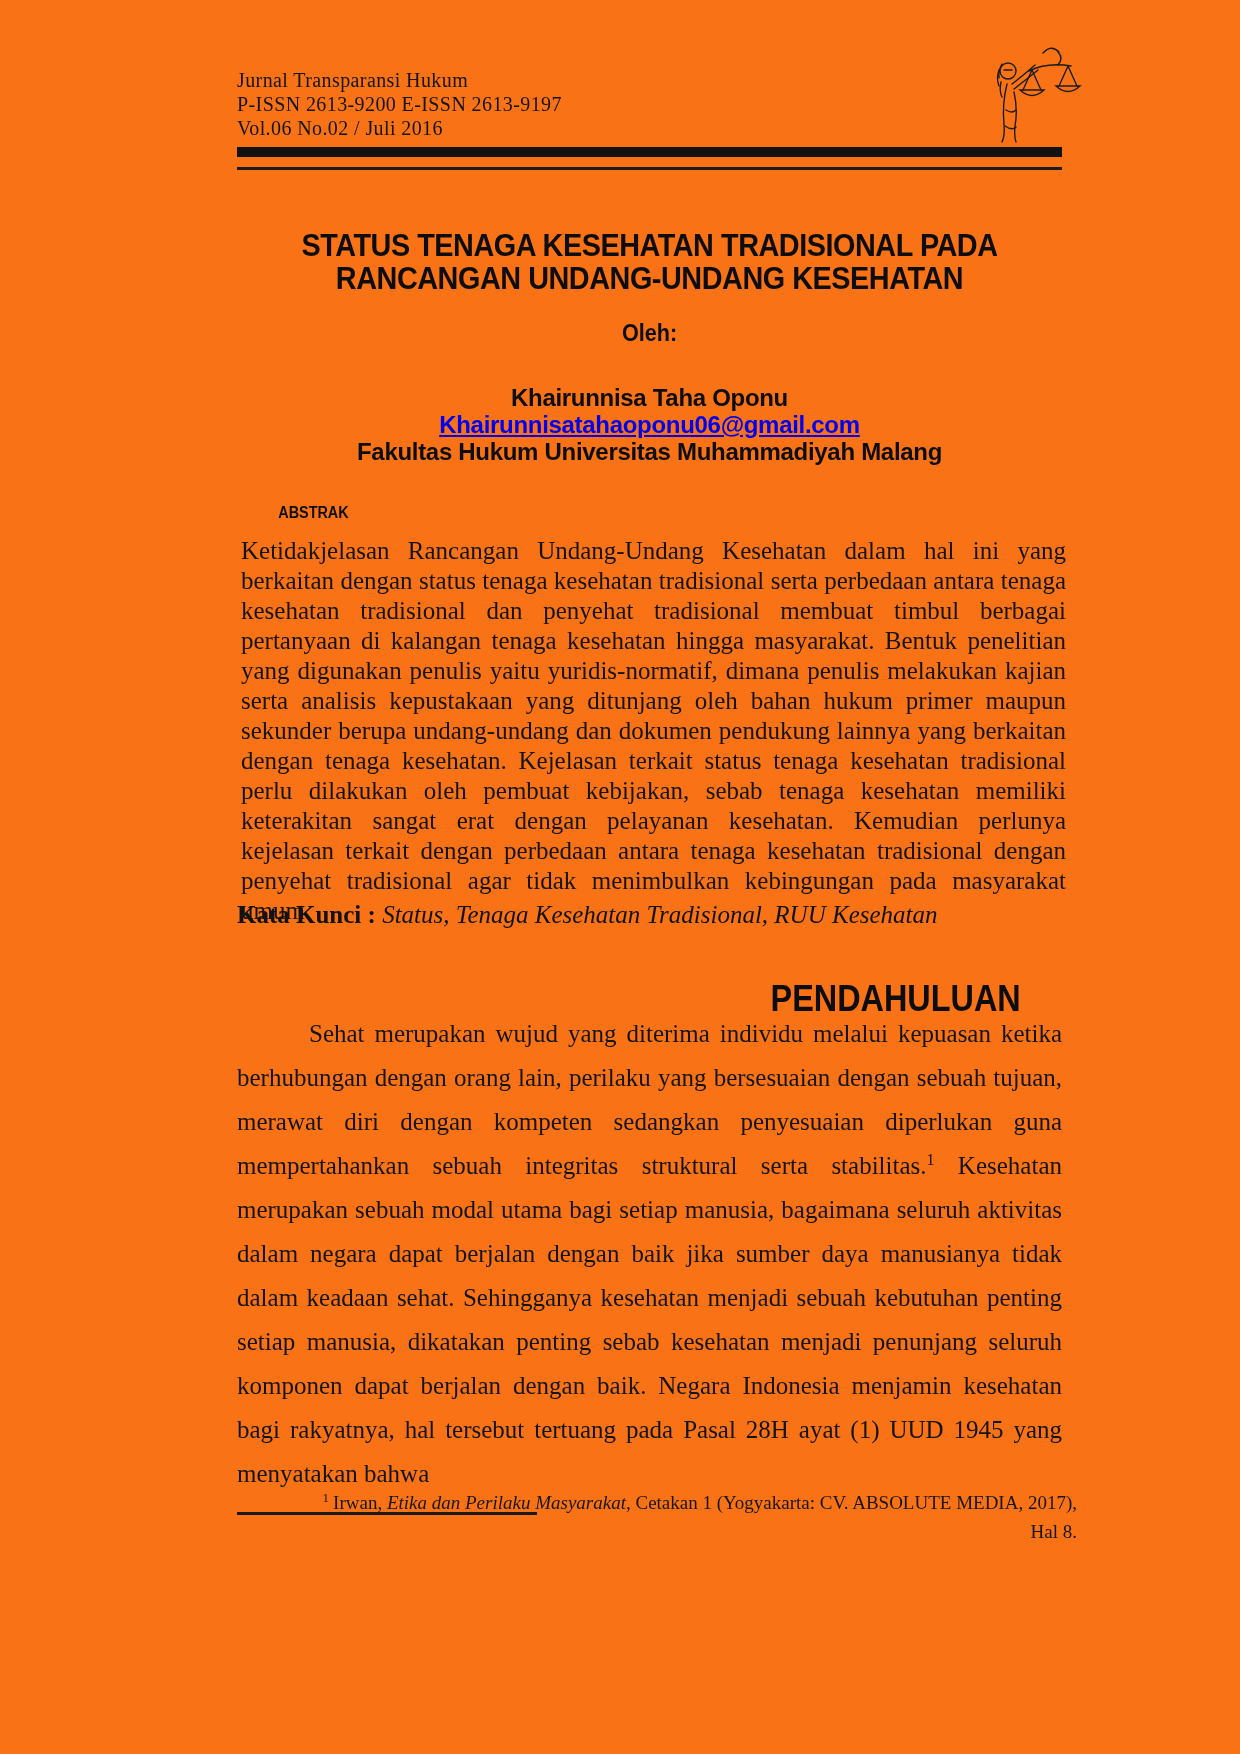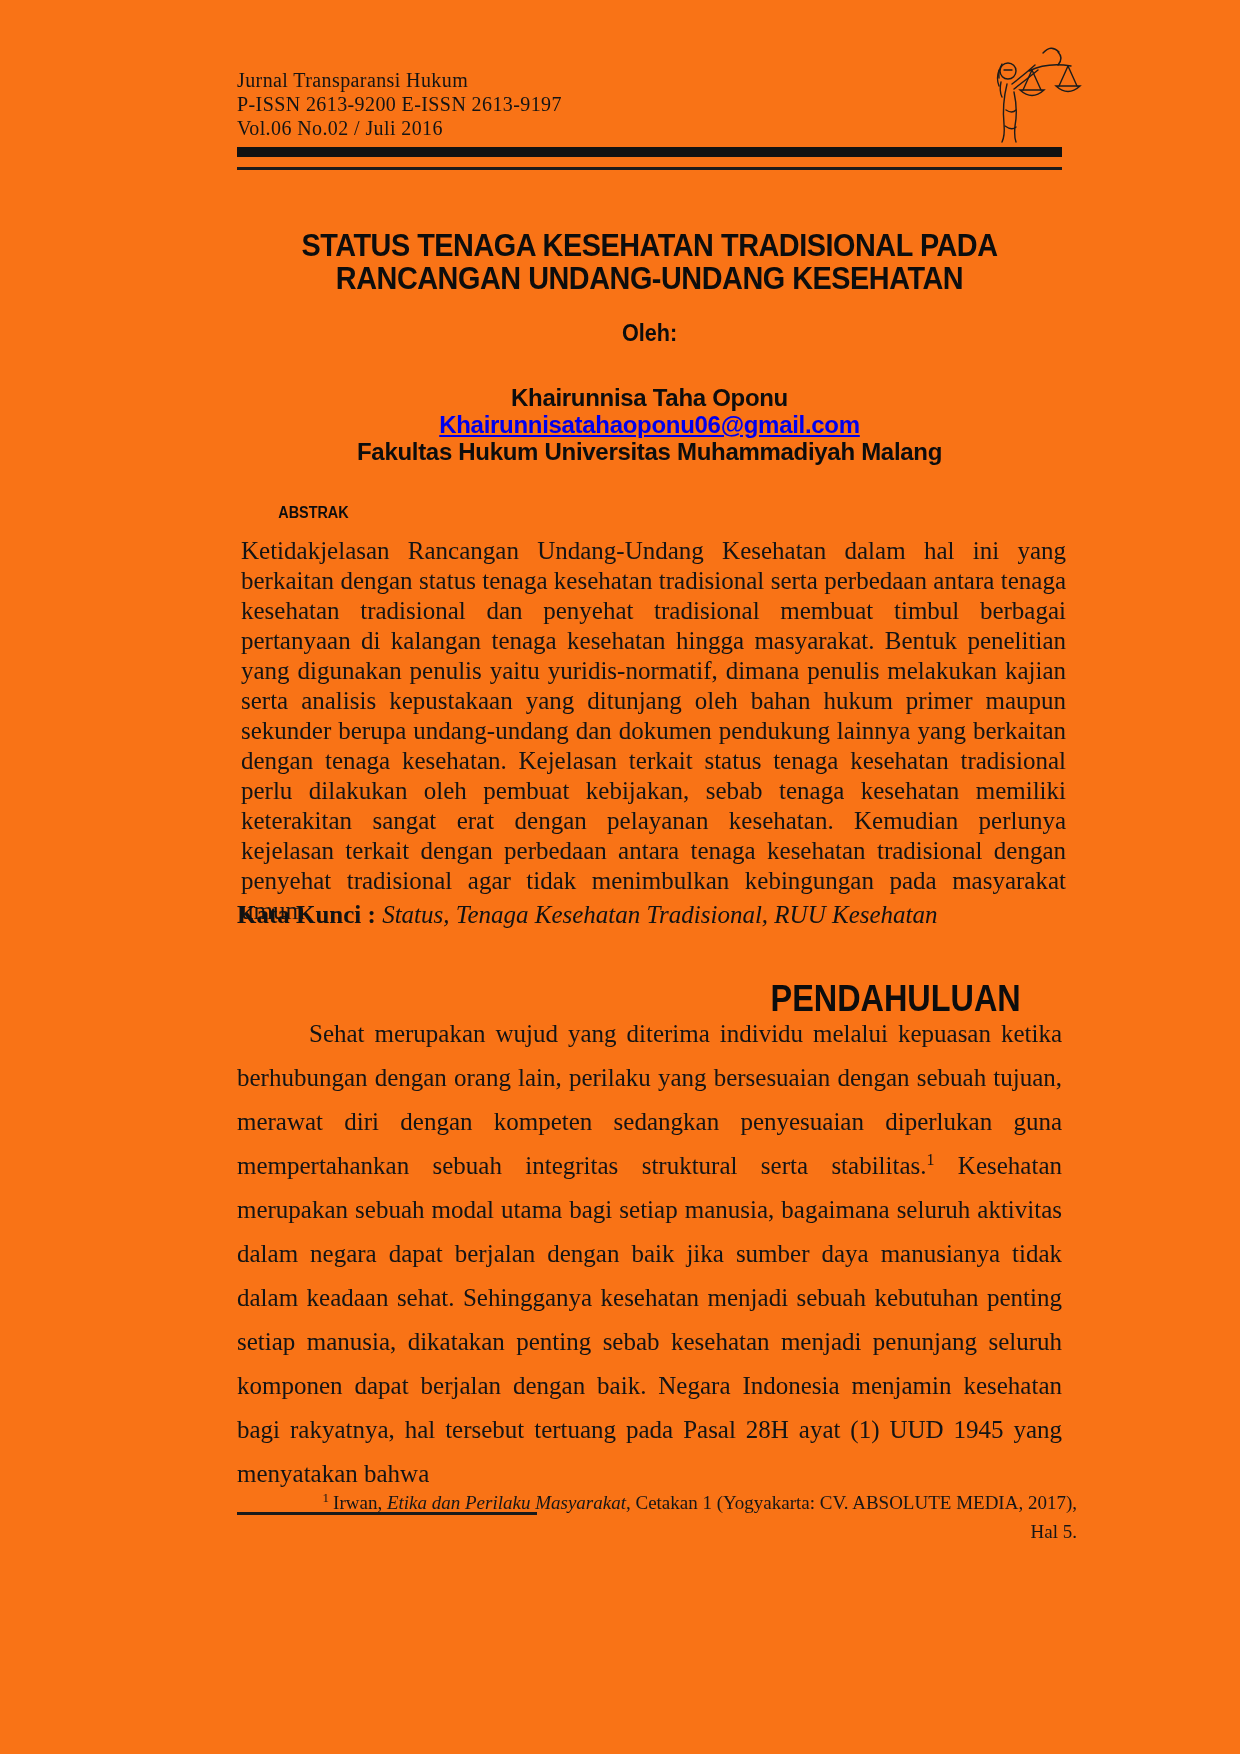--- a/index.html
+++ b/index.html
@@ -265,17 +265,17 @@
 
   <p class="intro-par">
     <span>Sehat merupakan wujud yang diterima individu melalui kepuasan ketika berhubungan dengan orang lain, perilaku yang bersesuaian dengan sebuah tujuan, merawat diri dengan kompeten sedangkan penyesuaian diperlukan guna mempertahankan sebuah integritas struktural serta stabilitas.</span><sup>1</sup><span> Kesehatan merupakan sebuah modal utama bagi setiap manusia, bagaimana seluruh aktivitas dalam negara dapat berjalan dengan baik jika sumber daya manusianya tidak dalam keadaan sehat. Sehingganya kesehatan menjadi sebuah kebutuhan penting setiap manusia, dikatakan penting sebab kesehatan menjadi penunjang seluruh komponen dapat berjalan dengan baik. Negara Indonesia menjamin kesehatan bagi rakyatnya, hal tersebut tertuang pada Pasal 28H ayat (1) UUD 1945 yang menyatakan bahwa</span>
   </p>
 
   <div class="footnote-rule"></div>
   <div class="footnote">
     <div class="footnote-line1">
       <sup>1</sup><span>Irwan, </span><span class="italic">Etika dan Perilaku Masyarakat</span><span>, Cetakan 1 (Yogyakarta: CV. ABSOLUTE MEDIA, 2017),</span>
     </div>
-    <div class="footnote-line2">Hal 5.</div>
+    <div class="footnote-line2">Hal 8.</div>
   </div>
 
 
 </div>
 
 </body></html>

